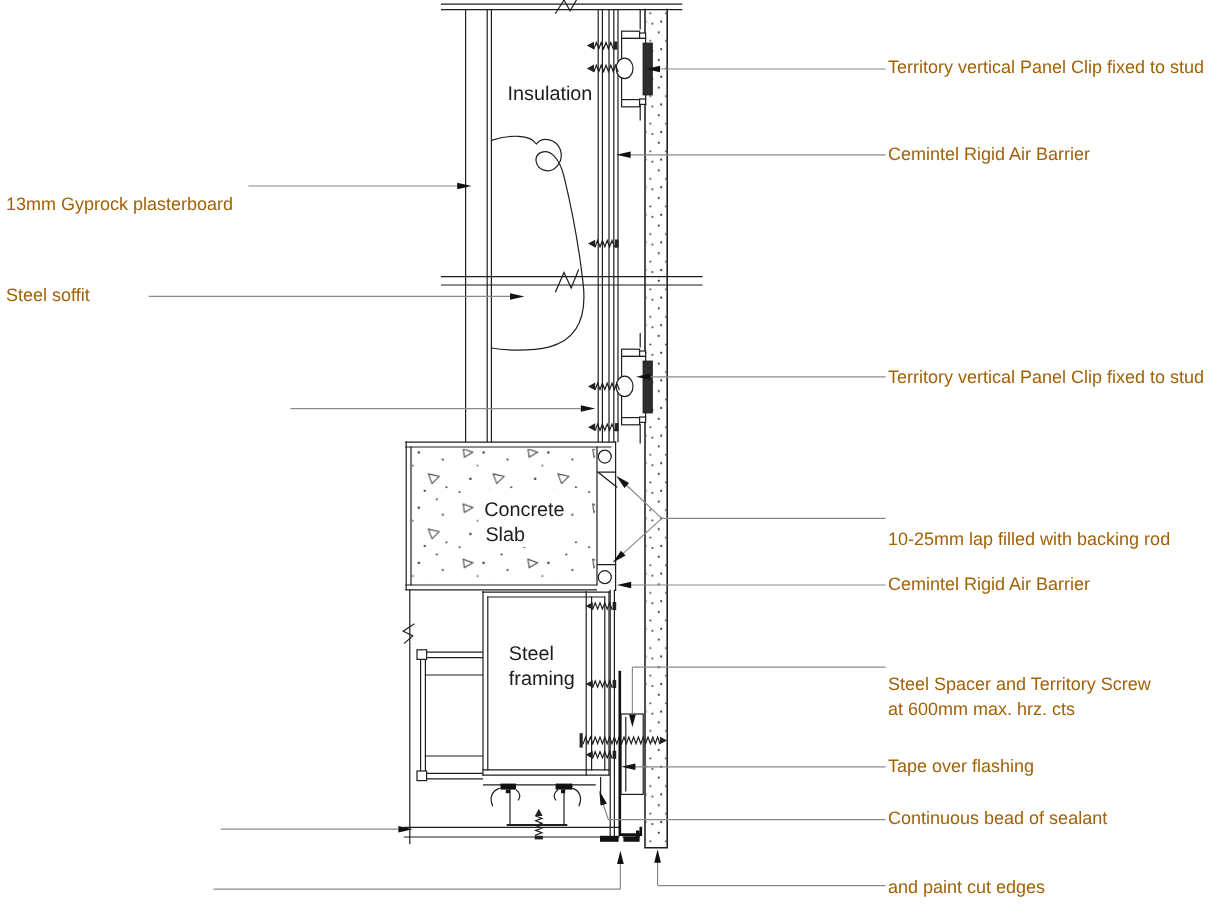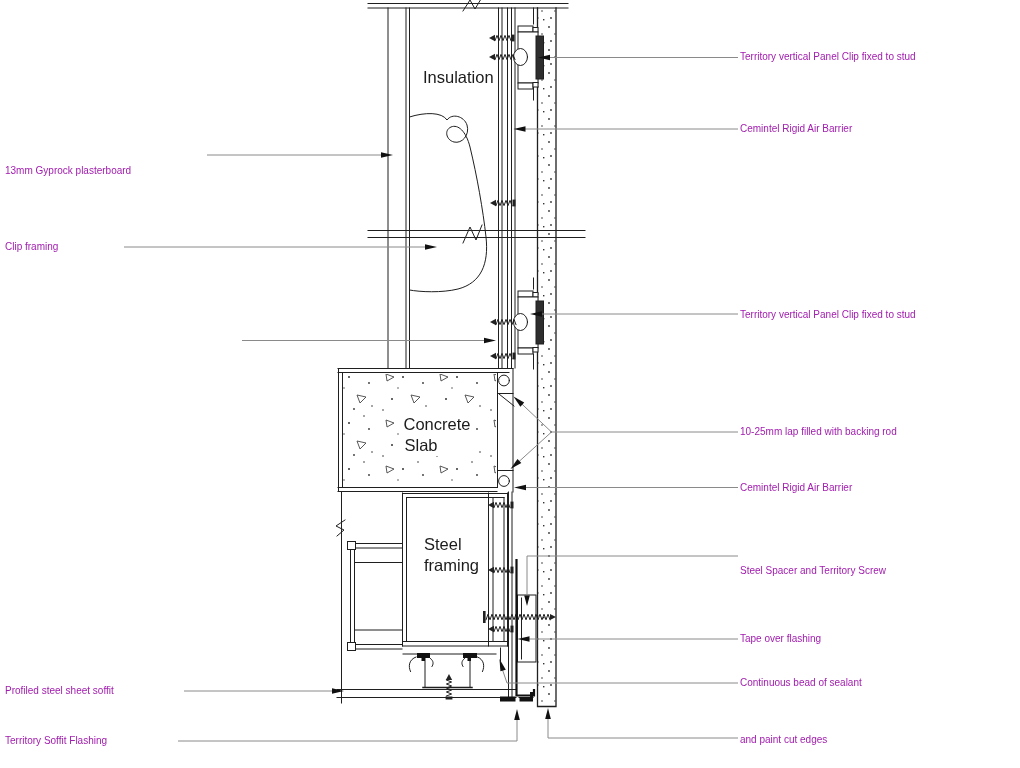--- a/index.html
+++ b/index.html
@@ -1,19 +1,19 @@
 <!DOCTYPE html>
 <html><head>
 <meta charset="utf-8">
 <style>
   html,body{margin:0;padding:0;background:#ffffff;}
   #stage{position:relative;width:1020px;height:768px;background:#ffffff;overflow:hidden;
          font-family:"Liberation Sans",sans-serif;}
   #stage svg{position:absolute;left:0;top:0;}
-  .callout{position:absolute;font-size:10px;line-height:21px;color:#a21caf;white-space:nowrap;}
+  .callout{position:absolute;font-size:15px;line-height:21px;color:#a16207;white-space:nowrap;}
   .callout.left{left:5px;}
   .callout.right{left:740px;}
   .callout span{display:block;}
 </style>
 </head>
 <body>
 
 <div id="stage">
 
 <svg width="1020" height="768" viewBox="0 0 1020 768">
@@ -225,46 +225,41 @@
     <text x="421" y="451" text-anchor="middle">Slab</text>
     <text x="424" y="550">Steel</text>
     <text x="424" y="571">framing</text>
   </g>
 </svg>
 
 <div class="callout left" style="top:160px">
   <span>13mm Gyprock plasterboard</span>
 </div>
 <div class="callout left" style="top:236px">
-  <span>Clip framing</span>
-</div>
-<div class="callout left" style="top:680px">
-  <span>Profiled steel sheet soffit</span>
-</div>
-<div class="callout left" style="top:730px">
-  <span>Territory Soffit Flashing</span>
+  <span>Steel soffit</span>
 </div>
 
 <div class="callout right" style="top:46px">
   <span>Territory vertical Panel Clip fixed to stud</span>
 </div>
 <div class="callout right" style="top:118px">
   <span>Cemintel Rigid Air Barrier</span>
 </div>
 <div class="callout right" style="top:304px">
   <span>Territory vertical Panel Clip fixed to stud</span>
 </div>
-<div class="callout right" style="top:421px">
+<div class="callout right" style="top:439px">
   <span>10-25mm lap filled with backing rod</span>
 </div>
 <div class="callout right" style="top:477px">
   <span>Cemintel Rigid Air Barrier</span>
 </div>
 <div class="callout right" style="top:560px">
   <span>Steel Spacer and Territory Screw</span>
+  <span>at 600mm max. hrz. cts</span>
 </div>
 <div class="callout right" style="top:628px">
   <span>Tape over flashing</span>
 </div>
 <div class="callout right" style="top:672px">
   <span>Continuous bead of sealant</span>
 </div>
 <div class="callout right" style="top:729px">
   <span>and paint cut edges</span>
 </div>

